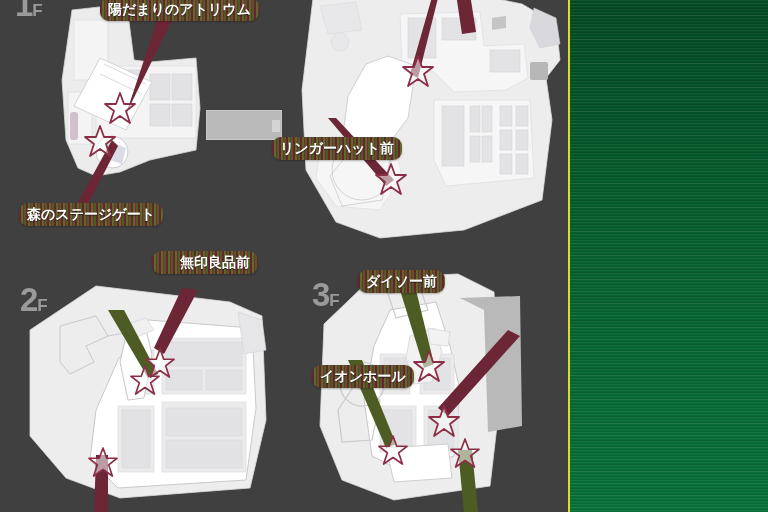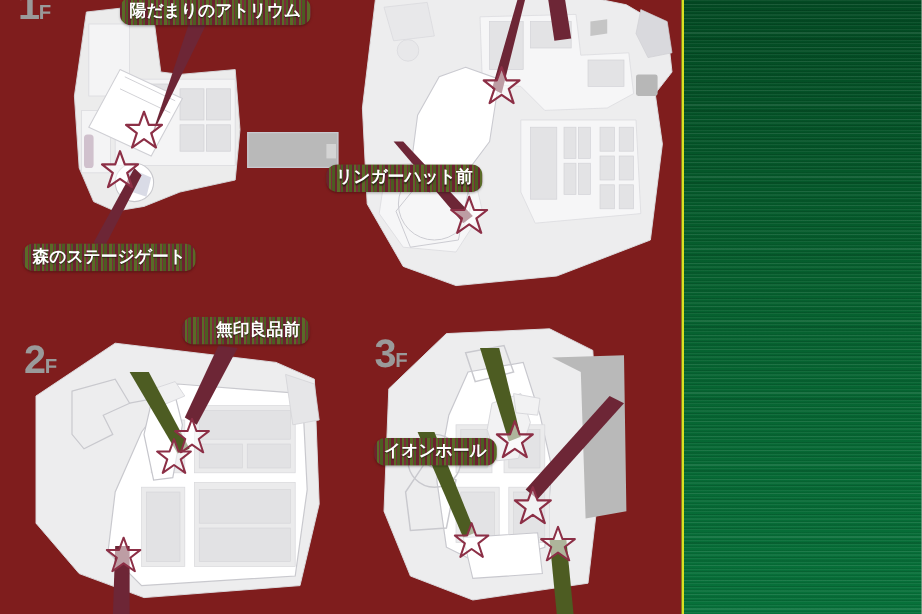--- a/index.html
+++ b/index.html
@@ -4,21 +4,21 @@
 <style>
   html,body{margin:0;padding:0;}
   body{
     width:768px;height:512px;overflow:hidden;background:#ffffff;
     font-family:"DejaVu Sans","Liberation Sans",sans-serif;
     position:relative;
   }
   #stage{position:absolute;left:0;top:0;width:768px;height:512px;overflow:hidden;background:#fff;}
 
   
-  #map-panel{position:absolute;left:0;top:0;width:620px;height:512px;background:#7f1d1d;overflow:hidden;}
+  #map-panel{position:absolute;left:0;top:0;width:620px;height:512px;background:#404040;overflow:hidden;}
 
   .quadrant{position:absolute;overflow:hidden;}
   #q-1f-left {left:0px;   top:0px;   width:284px;height:250px;}
   #q-1f-right{left:284px; top:0px;   width:284px;height:250px;}
   #q-2f      {left:0px;   top:250px; width:284px;height:262px;}
   #q-3f      {left:284px; top:250px; width:284px;height:262px;}
 
   .floorplan{position:absolute;left:0;top:0;width:100%;height:100%;}
 
   
@@ -415,24 +415,27 @@
 
     <div class="callout" style="left:19px;top:203px;">
       <span>森のステージゲート</span>
     </div>
 
     <div class="callout" style="left:272px;top:96px;margin-top:41px;">
       <span>リンガーハット前</span>
     </div>
 
 
-    <div class="callout" style="left:152px;top:264px;padding-left:28px;">
+    <div class="callout" style="left:152px;top:251px;padding-left:28px;">
       <span>無印良品前</span>
     </div>
 
+    <div class="callout" style="left:358px;top:270px;">
+      <span>ダイソー前</span>
+    </div>
 
 
     <div class="callout" style="left:312px;top:345px;margin-top:20px;">
       <span>イオンホール</span>
     </div>
 
   </div>
 
   <div id="green-panel">
     <div id="green-noise"></div>

